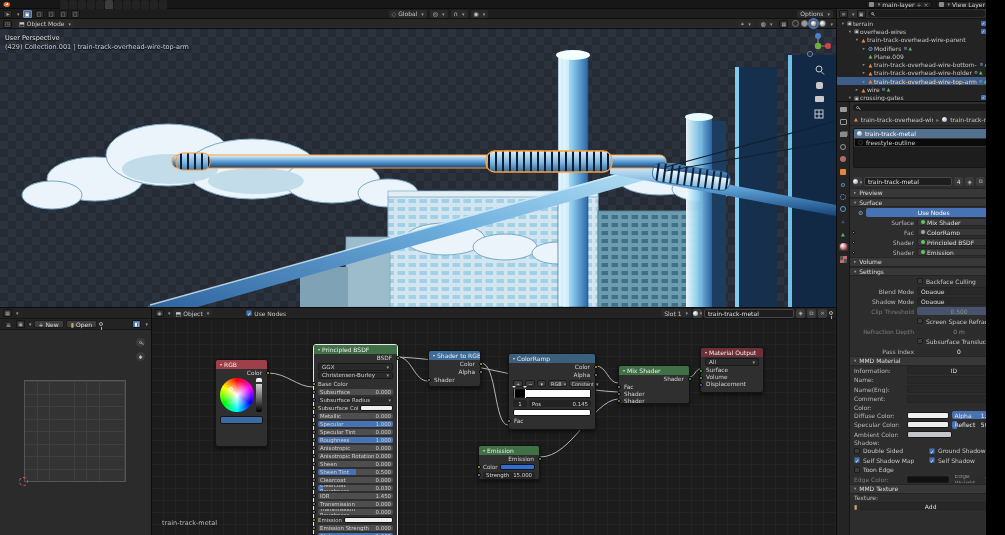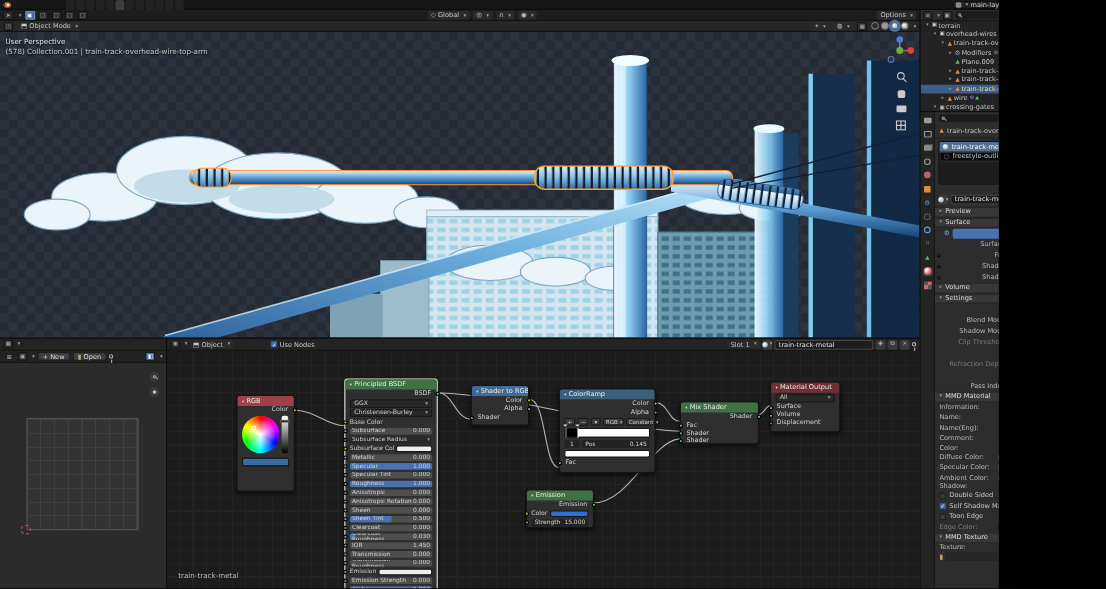--- a/index.html
+++ b/index.html
@@ -1,17 +1,17 @@
 <!DOCTYPE html>
 <html><head>
 <meta charset="utf-8">
 <style>
   *{margin:0;padding:0;box-sizing:border-box;font-family:"DejaVu Sans",sans-serif;}
   html,body{background:#000;}
-  #app{position:relative;width:908px;height:535px;background:#111;overflow:hidden;font-size:7px;color:#c8c8c8;}
+  #app{position:relative;width:986px;height:535px;background:#111;overflow:hidden;font-size:7px;color:#c8c8c8;}
   .abs{position:absolute;}
   .chev{color:#9a9a9a;font-size:5px;margin-left:2px;}
   .grow{flex:1;}
   
   #topbar{left:0;top:0;width:1005px;height:9px;background:#171717;border-bottom:1px solid #0c0c0c;display:flex;align-items:center;gap:4px;padding:0 3px;font-size:6px;color:#bdbdbd;}
   #blender-logo{width:7px;height:5px;border-radius:50%;background:radial-gradient(circle at 60% 45%,#fff 0 1px,#e8732c 1px 60%,#265787 60%);}
   .tmenu{padding:0 3px;}
   #workspaces{display:flex;gap:1px;margin-left:8px;}
   .ws{padding:0 4px;height:9px;line-height:9px;background:#222;color:#9f9f9f;border-radius:2px 2px 0 0;}
   .ws.sel{background:#3d3d3d;color:#efefef;}
@@ -387,21 +387,21 @@
           <line x1="821" y1="42.5" x2="824" y2="45.5"></line>
         <rect x="816" y="53" width="7" height="7" rx="2" fill="#c9c9c9" stroke="none"></rect>
         <rect x="815" y="67" width="9" height="6" rx="1" fill="#c9c9c9" stroke="none"></rect>
         <rect x="815" y="81" width="8" height="8"></rect>
           <line x1="819" y1="81" x2="819" y2="89"></line>
           <line x1="815" y1="85" x2="823" y2="85"></line>
       </g>
     </svg>
     <div id="vp-overlay" class="abs">
       <div>User Perspective</div>
-      <div class="l2">(578) Collection.001 | train-track-overhead-wire-top-arm</div>
+      <div class="l2">(429) Collection.001 | train-track-overhead-wire-top-arm</div>
     </div>
   </div>
 
   <div id="outliner" class="abs">
     <div id="outliner-header">
       <span class="tool-sq">≡</span>
       <span class="chev">▾</span>
       <span class="tool-sq">▣</span>
       <span class="search">
           <span class="mag"></span>

